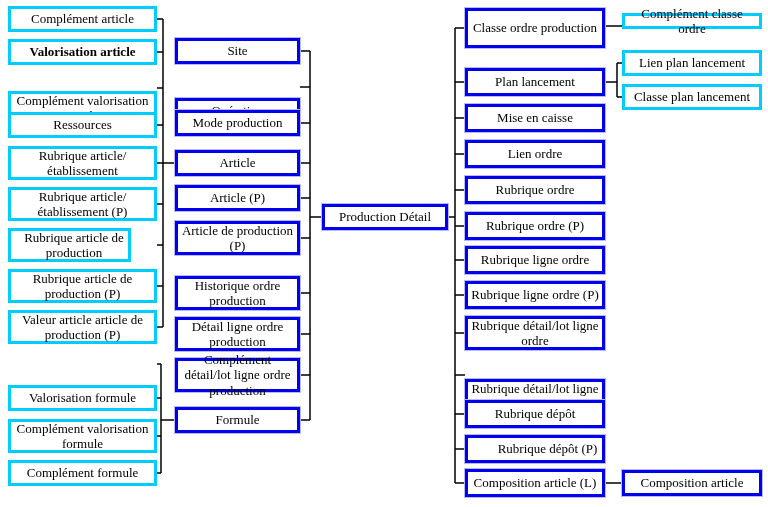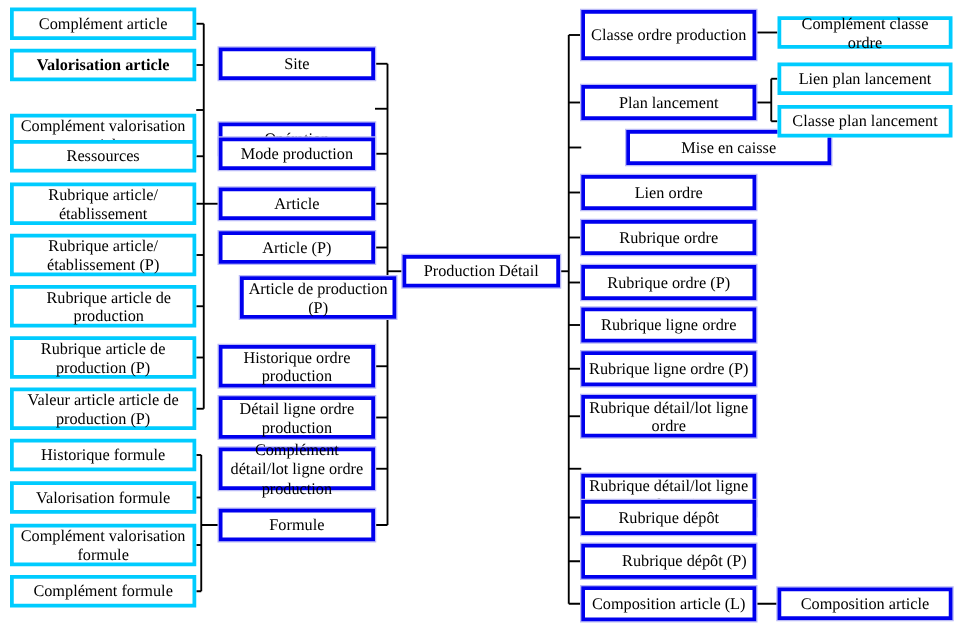--- a/index.html
+++ b/index.html
@@ -95,48 +95,47 @@
       <polyline points="617,63 622,63" fill="none" stroke="#000000" stroke-width="1.5"></polyline>
       <polyline points="617,97 622,97" fill="none" stroke="#000000" stroke-width="1.5"></polyline>
       <polyline points="605,483 622,483" fill="none" stroke="#000000" stroke-width="1.5"></polyline>
     </svg>
 <div class="node cyan" style="left: 8px; top: 6px; width: 149px; height: 26px;">Complément article</div>
     <div class="node cyan" style="left: 8px; top: 39px; width: 149px; height: 26px; font-weight: bold;">Valorisation article</div>
     <div class="node cyan" style="left: 8px; top: 71px; width: 149px; height: 34px; margin-top: 20px;">Complément valorisation article</div>
     <div class="node cyan" style="left: 8px; top: 112px; width: 149px; height: 26px;">Ressources</div>
     <div class="node cyan" style="left: 8px; top: 146px; width: 149px; height: 34px;">Rubrique article/établissement</div>
     <div class="node cyan" style="left: 8px; top: 187px; width: 149px; height: 34px;">Rubrique article/ établissement (P)</div>
-    <div class="node cyan" style="left: 8px; top: 228px; width: 149px; height: 34px; padding-left: 12px;">Rubrique article de production</div>
+    <div class="node cyan" style="left: 8px; top: 228px; width: 123px; height: 34px; padding-left: 12px;">Rubrique article de production</div>
     <div class="node cyan" style="left: 8px; top: 269px; width: 149px; height: 34px;">Rubrique article de production (P)</div>
     <div class="node cyan" style="left: 8px; top: 310px; width: 149px; height: 34px;">Valeur article article de production (P)</div>
-    <div class="node cyan" style="left: 8px; top: 351px; width: 149px; height: 26px;">Historique formule</div>
     <div class="node cyan" style="left: 8px; top: 385px; width: 149px; height: 26px;">Valorisation formule</div>
     <div class="node cyan" style="left: 8px; top: 419px; width: 149px; height: 34px;">Complément valorisation formule</div>
     <div class="node cyan" style="left: 8px; top: 460px; width: 149px; height: 26px;">Complément formule</div>
     <div class="node blue" style="left: 175px; top: 38px; width: 125px; height: 26px;">Site</div>
     <div class="node blue" style="left: 175px; top: 74px; width: 125px; height: 26px; margin-top: 24px;">Opération</div>
     <div class="node blue" style="left: 175px; top: 110px; width: 125px; height: 26px;">Mode production</div>
     <div class="node blue" style="left: 175px; top: 150px; width: 125px; height: 26px;">Article</div>
     <div class="node blue" style="left: 175px; top: 185px; width: 125px; height: 26px;">Article (P)</div>
-    <div class="node blue" style="left: 192px; top: 221px; width: 125px; height: 34px;">Article de production (P)</div>
+    <div class="node blue" style="left: 175px; top: 221px; width: 125px; height: 34px;">Article de production (P)</div>
     <div class="node blue" style="left: 175px; top: 317px; width: 125px; height: 34px;">Détail ligne ordre production</div>
     <div class="node blue" style="left: 175px; top: 276px; width: 125px; height: 34px;">Historique ordre production</div>
     <div class="node blue" style="left: 175px; top: 358px; width: 125px; height: 34px;">Complément détail/lot ligne ordre production</div>
     <div class="node blue" style="left: 322px; top: 204px; width: 126px; height: 26px;">Production Détail</div>
     <div class="node blue" style="left: 175px; top: 407px; width: 125px; height: 26px;">Formule</div>
     <div class="node blue" style="left: 465px; top: 8px; width: 140px; height: 40px;">Classe ordre production</div>
     <div class="node blue" style="left: 465px; top: 68px; width: 140px; height: 28px;">Plan lancement</div>
-    <div class="node blue" style="left: 465px; top: 104px; width: 164px; height: 28px; margin-left: 36px;">Mise en caisse</div>
+    <div class="node blue" style="left: 465px; top: 104px; width: 140px; height: 28px;">Mise en caisse</div>
     <div class="node blue" style="left: 465px; top: 140px; width: 140px; height: 28px;">Lien ordre</div>
     <div class="node blue" style="left: 465px; top: 176px; width: 140px; height: 28px;">Rubrique ordre</div>
     <div class="node blue" style="left: 465px; top: 212px; width: 140px; height: 28px;">Rubrique ordre (P)</div>
     <div class="node blue" style="left: 465px; top: 246px; width: 140px; height: 28px;">Rubrique ligne ordre</div>
     <div class="node blue" style="left: 465px; top: 281px; width: 140px; height: 28px;">Rubrique ligne ordre (P)</div>
     <div class="node blue" style="left: 465px; top: 316px; width: 140px; height: 34px;">Rubrique détail/lot ligne ordre</div>
     <div class="node blue" style="left: 465px; top: 358px; width: 140px; height: 34px; margin-top: 21px;">Rubrique détail/lot ligne ordre (P)</div>
     <div class="node blue" style="left: 465px; top: 400px; width: 140px; height: 28px;">Rubrique dépôt</div>
     <div class="node blue" style="left: 465px; top: 435px; width: 140px; height: 28px; padding-left: 28px;">Rubrique dépôt (P)</div>
     <div class="node blue" style="left: 465px; top: 469px; width: 140px; height: 28px;">Composition article (L)</div>
-    <div class="node cyan" style="left: 622px; top: 13px; width: 140px; height: 26px;">Complément classe ordre</div>
+    <div class="node cyan" style="left: 622px; top: 13px; width: 140px; height: 16px;">Complément classe ordre</div>
     <div class="node cyan" style="left: 622px; top: 50px; width: 140px; height: 26px;">Lien plan lancement</div>
     <div class="node cyan" style="left: 622px; top: 84px; width: 140px; height: 26px;">Classe plan lancement</div>
     <div class="node blue" style="left: 622px; top: 470px; width: 140px; height: 26px;">Composition article</div>
   </div>
 
 </body></html>

